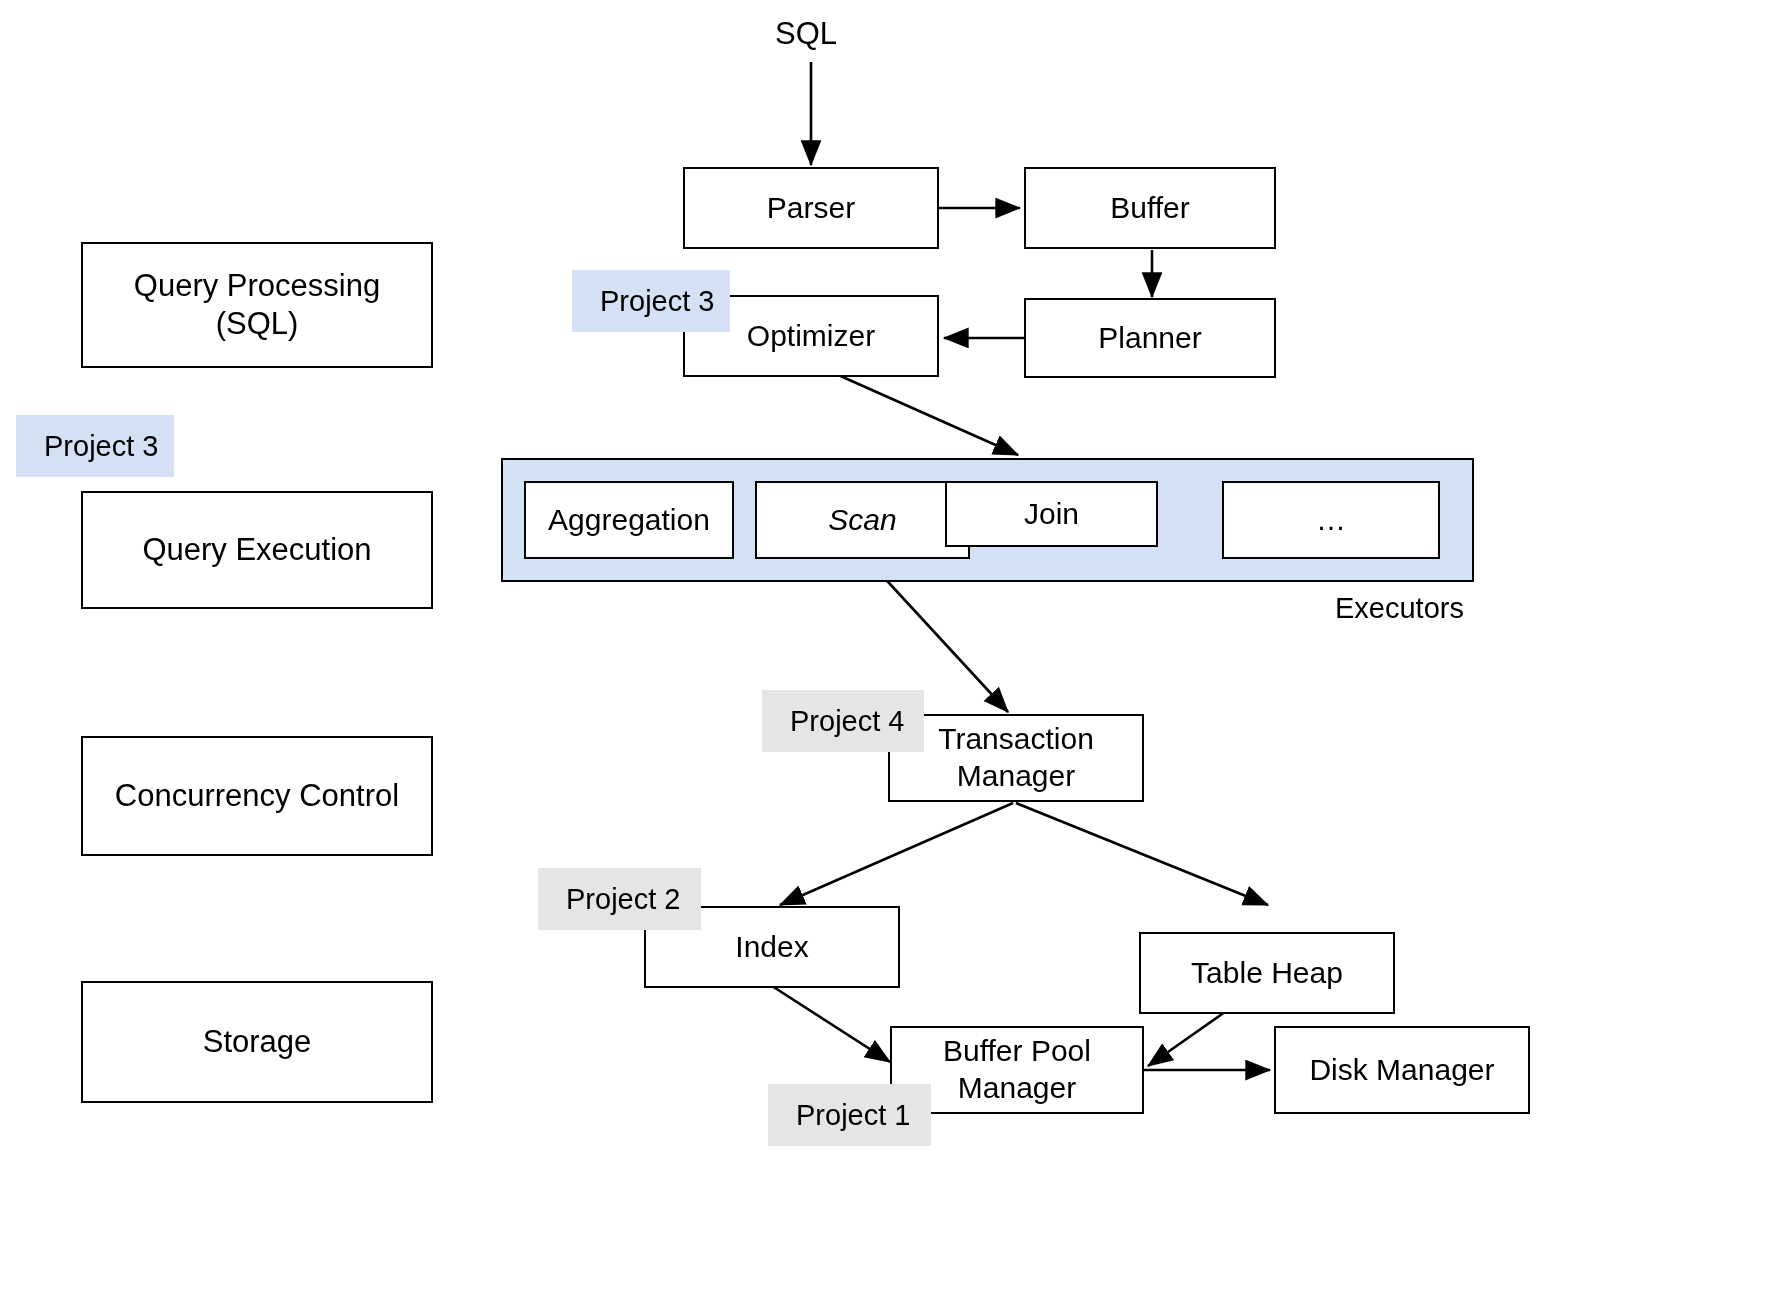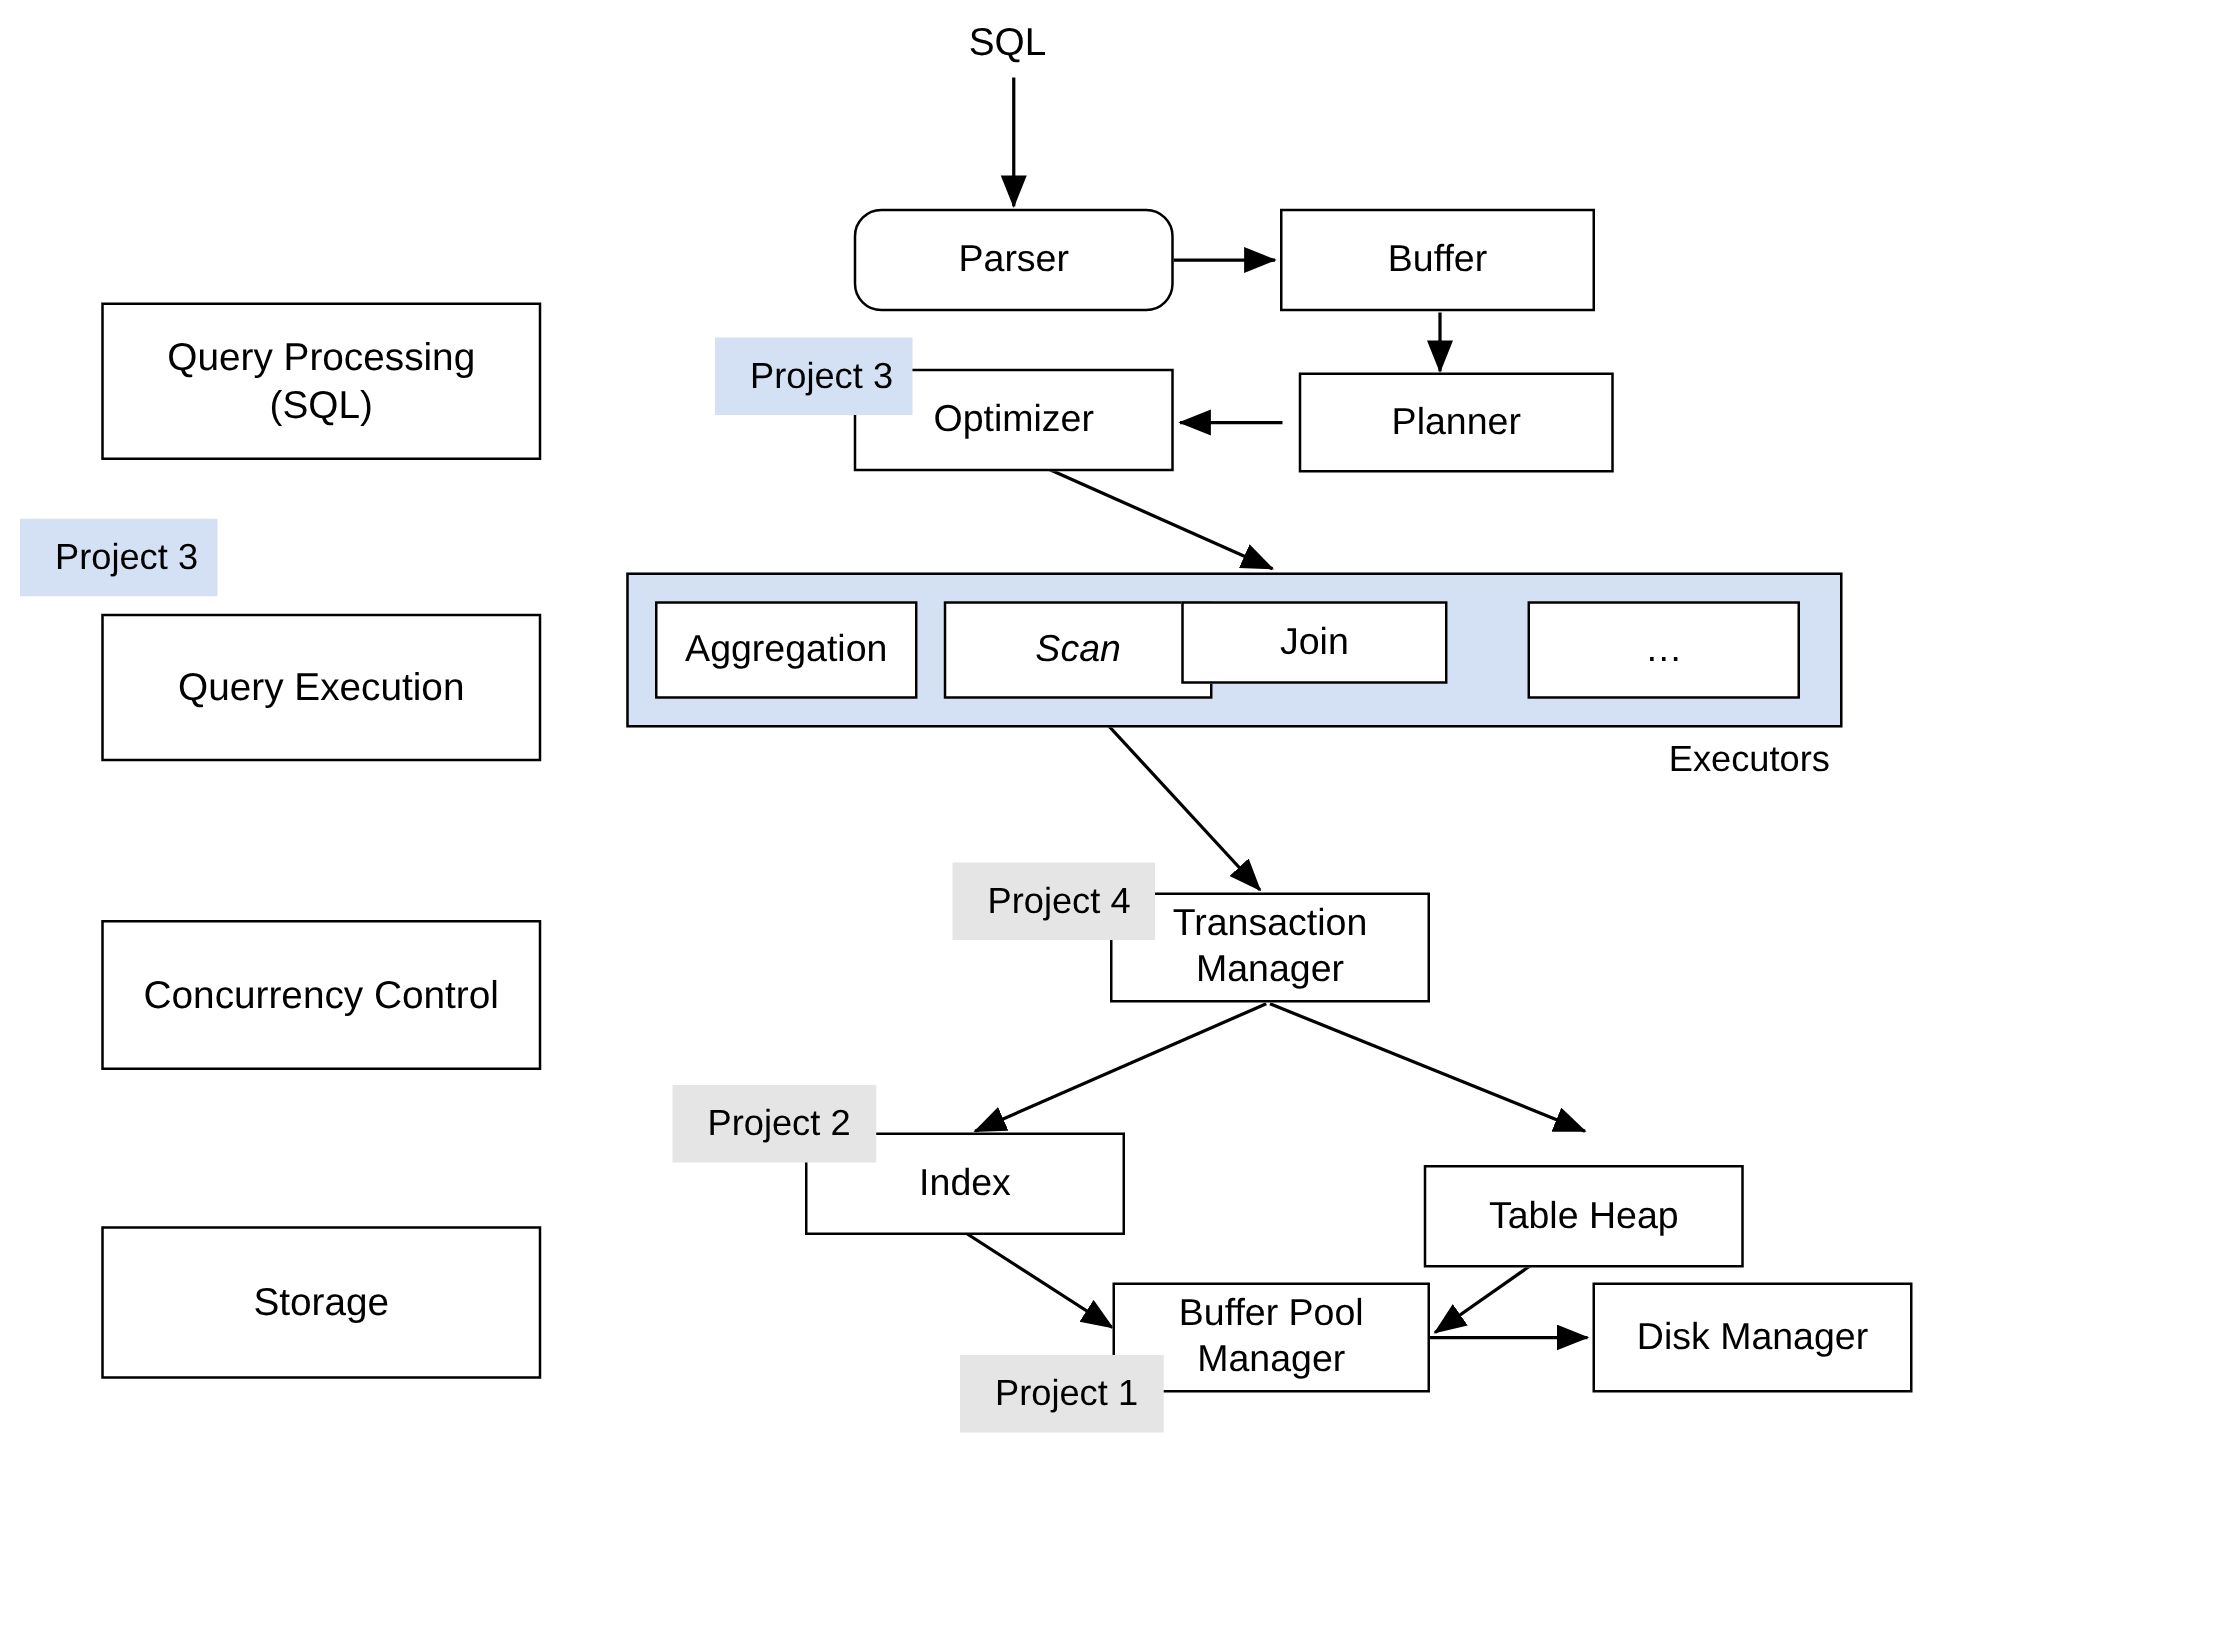--- a/index.html
+++ b/index.html
@@ -109,25 +109,25 @@
 
   <div class="node layer-node" style="left:81px; top:209px; width:352px; height:126px;">Query Processing
 (SQL)</div>
 
   <div class="node layer-node" style="left:81px; top:458px; width:352px; height:118px;">Query Execution</div>
 
   <div class="node layer-node" style="left:81px; top:703px; width:352px; height:120px;">Concurrency Control</div>
 
   <div class="node layer-node" style="left:81px; top:948px; width:352px; height:122px;">Storage</div>
 
-  <div class="node" style="left:683px; top:167px; width:256px; height:82px;border-radius:22px;">Parser</div>
+  <div class="node" style="left:683px; top:167px; width:256px; height:82px;">Parser</div>
 
   <div class="node" style="left:1024px; top:167px; width:252px; height:82px;">Buffer</div>
 
-  <div class="node" style="left:1024px; top:298px; width:252px; height:80px;margin-left:15px;">Planner</div>
+  <div class="node" style="left:1024px; top:298px; width:252px; height:80px;">Planner</div>
 
   <div class="node" style="left:683px; top:295px; width:256px; height:82px;">Optimizer</div>
 
   <div class="band" style="left:501px; top:458px; width:973px; height:124px;"></div>
 
   <div class="node" style="left:524px; top:481px; width:210px; height:78px;">Aggregation</div>
   <div class="node" style="left:755px; top:481px; width:215px; height:78px;font-style:italic;">Scan</div>
   <div class="node" style="left:945px; top:481px; width:213px; height:66px;text-align:center;">Join</div>
   <div class="node" style="left:1222px; top:481px; width:218px; height:78px;">…</div>
 

